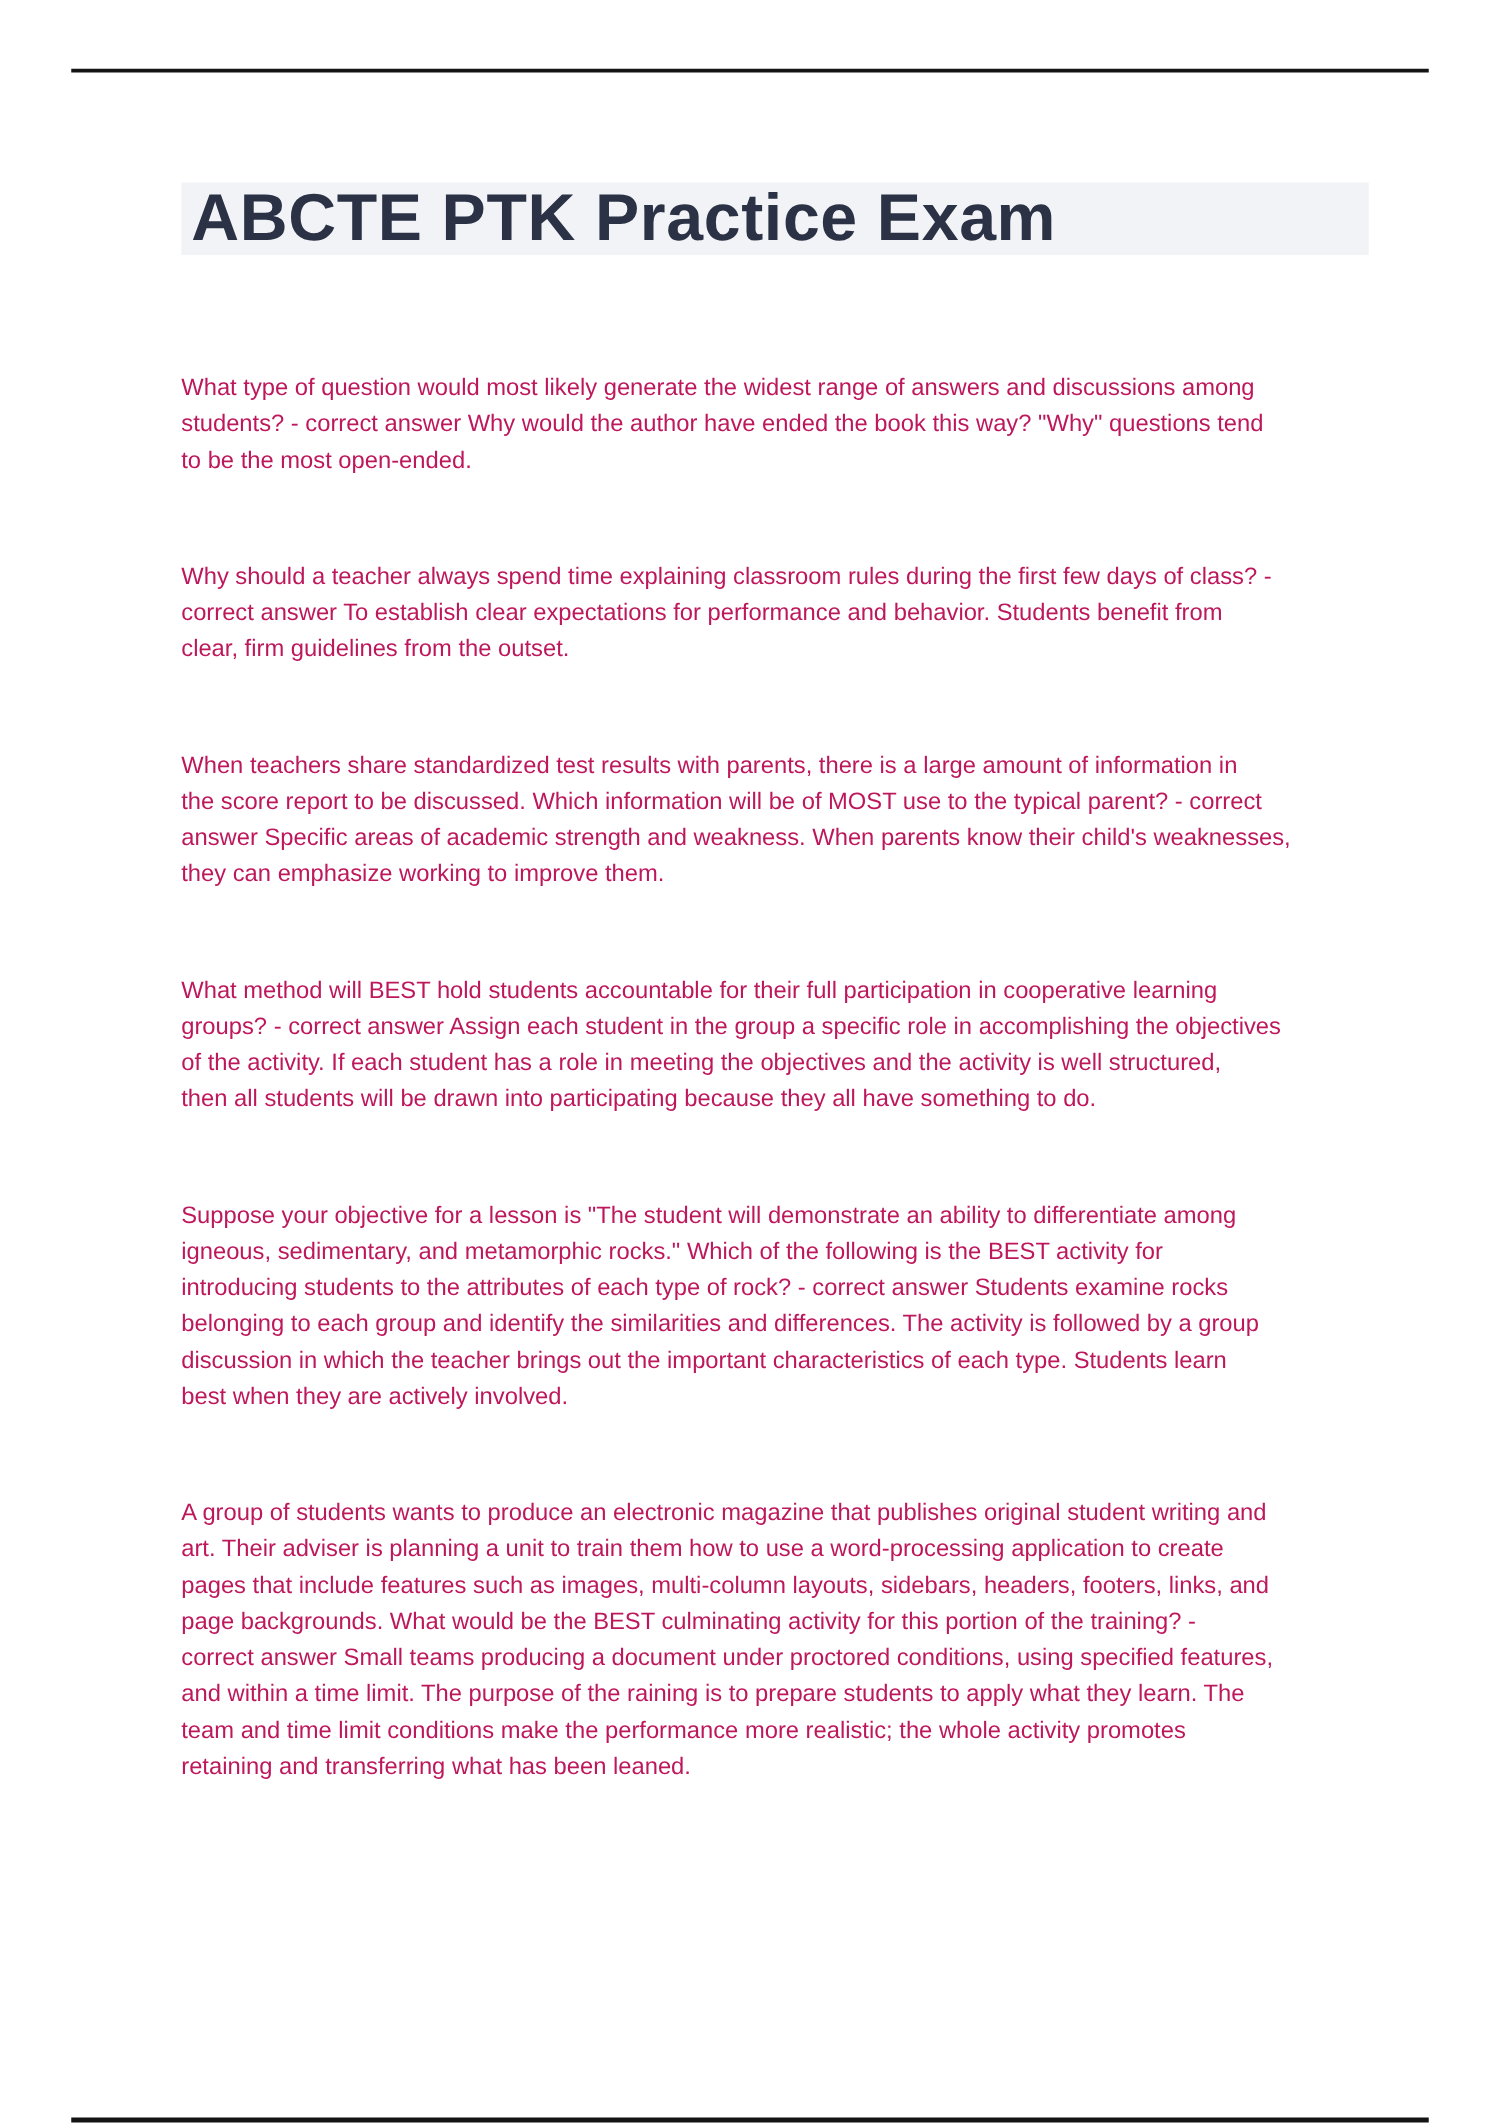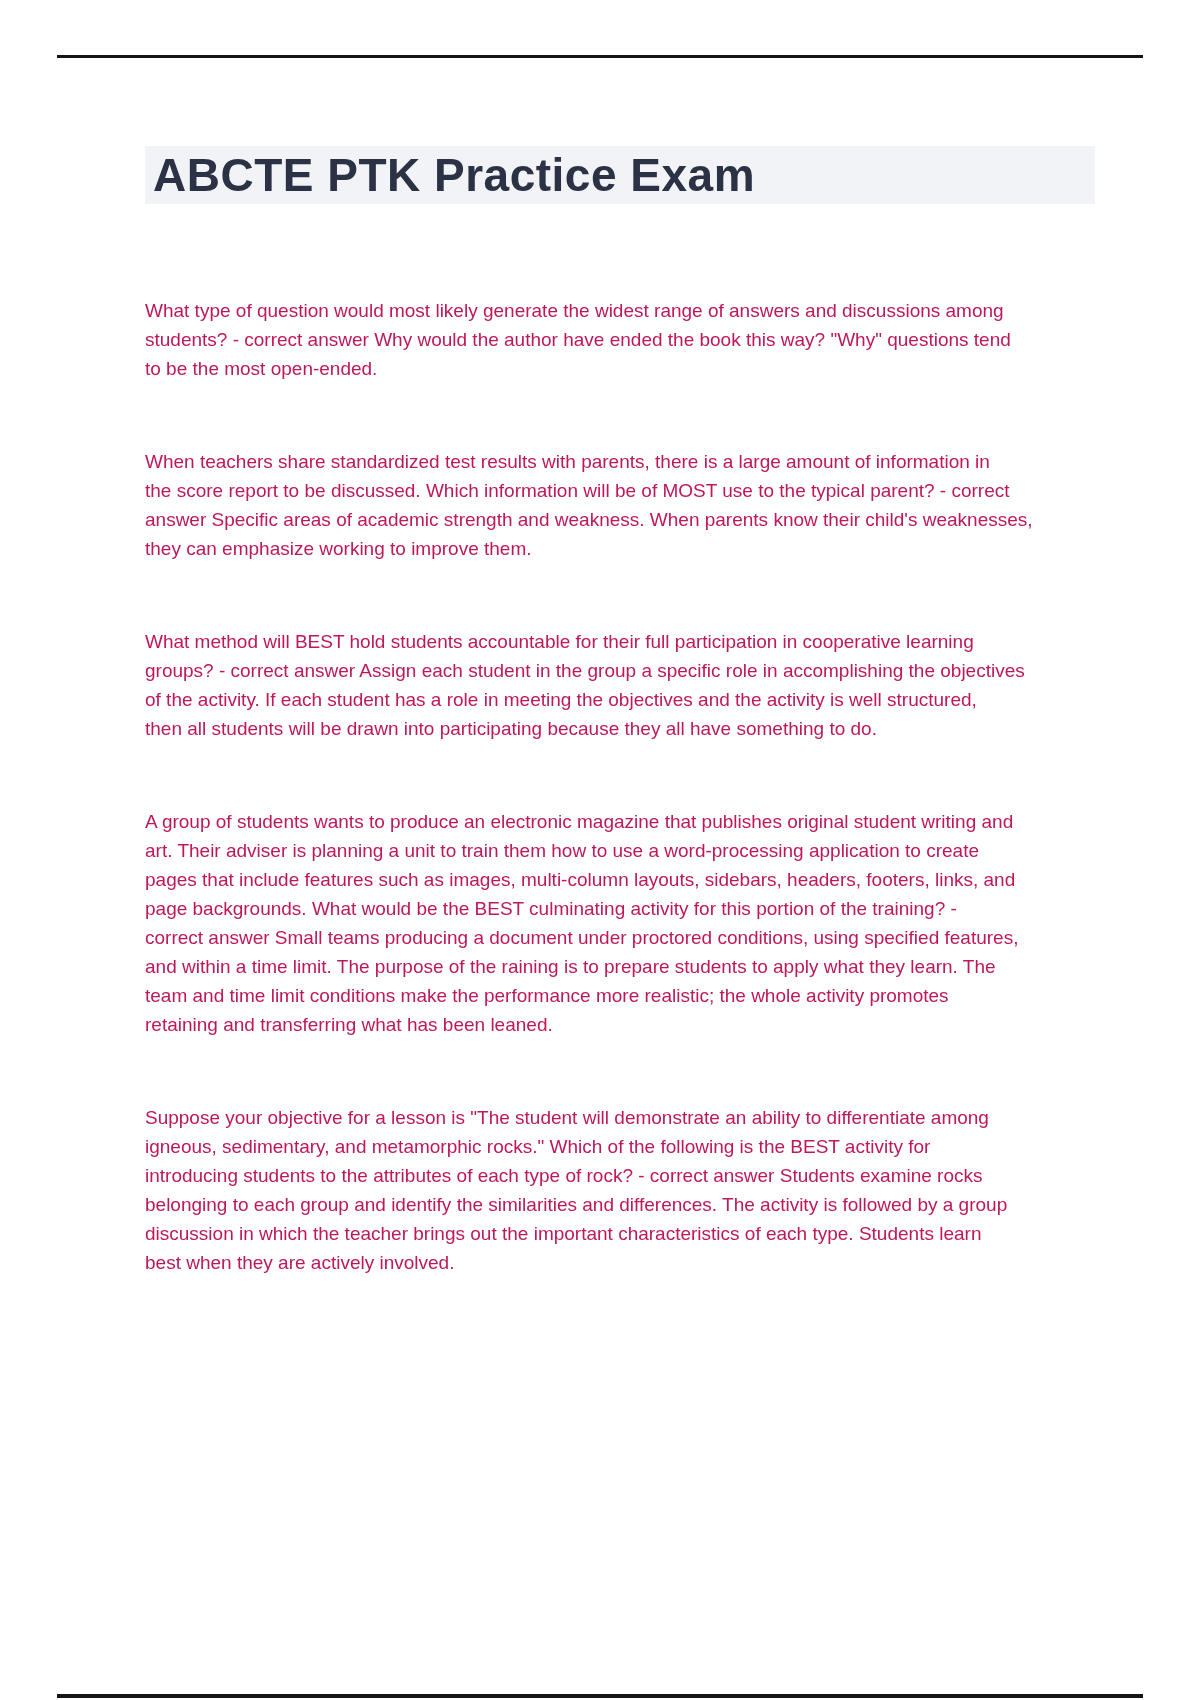--- a/index.html
+++ b/index.html
@@ -26,21 +26,21 @@
   .title {
     position: absolute;
     left: 145px;
     top: 146px;
     width: 950px;
     margin: 0;
     box-sizing: border-box;
     background: #f2f3f6;
     color: #2b3245;
     font-family: "Liberation Sans", sans-serif;
-    font-size: 46px;
+    font-size: 53px;
     font-weight: bold;
     letter-spacing: 0.5px;
     line-height: 58px;
     padding-left: 8px;
   }
   .content {
     position: absolute;
     left: 145px;
     top: 296px;
     width: 1000px;
@@ -58,38 +58,41 @@
 
 <div class="page">
   <div class="rule top"></div>
 
   <h1 class="title">ABCTE PTK Practice Exam</h1>
 
   <div class="content">
     <p>What type of question would most likely generate the widest range of answers and discussions among
 students? -  correct answer Why would the author have ended the book this way? "Why" questions tend
 to be the most open-ended.</p>
+    <p>Why should a teacher always spend time explaining classroom rules during the first few days of class? -
+correct answer To establish clear expectations for performance and behavior. Students benefit from
+clear, firm guidelines from the outset.</p>
     <p>When teachers share standardized test results with parents, there is a large amount of information in
 the score report to be discussed. Which information will be of MOST use to the typical parent? -  correct
 answer Specific areas of academic strength and weakness. When parents know their child's weaknesses,
 they can emphasize working to improve them.</p>
     <p>What method will BEST hold students accountable for their full participation in cooperative learning
 groups? -  correct answer Assign each student in the group a specific role in accomplishing the objectives
 of the activity. If each student has a role in meeting the objectives and the activity is well structured,
 then all students will be drawn into participating because they all have something to do.</p>
+    <p>Suppose your objective for a lesson is "The student will demonstrate an ability to differentiate among
+igneous, sedimentary, and metamorphic rocks." Which of the following is the BEST activity for
+introducing students to the attributes of each type of rock? -  correct answer Students examine rocks
+belonging to each group and identify the similarities and differences. The activity is followed by a group
+discussion in which the teacher brings out the important characteristics of each type. Students learn
+best when they are actively involved.</p>
     <p>A group of students wants to produce an electronic magazine that publishes original student writing and
 art. Their adviser is planning a unit to train them how to use a word-processing application to create
 pages that include features such as images, multi-column layouts, sidebars, headers, footers, links, and
 page backgrounds. What would be the BEST culminating activity for this portion of the training? -
 correct answer Small teams producing a document under proctored conditions, using specified features,
 and within a time limit. The purpose of the raining is to prepare students to apply what they learn. The
 team and time limit conditions make the performance more realistic; the whole activity promotes
 retaining and transferring what has been leaned.</p>
-    <p>Suppose your objective for a lesson is "The student will demonstrate an ability to differentiate among
-igneous, sedimentary, and metamorphic rocks." Which of the following is the BEST activity for
-introducing students to the attributes of each type of rock? -  correct answer Students examine rocks
-belonging to each group and identify the similarities and differences. The activity is followed by a group
-discussion in which the teacher brings out the important characteristics of each type. Students learn
-best when they are actively involved.</p>
   </div>
 
   <div class="rule bottom"></div>
 </div>
 
 </body></html>

